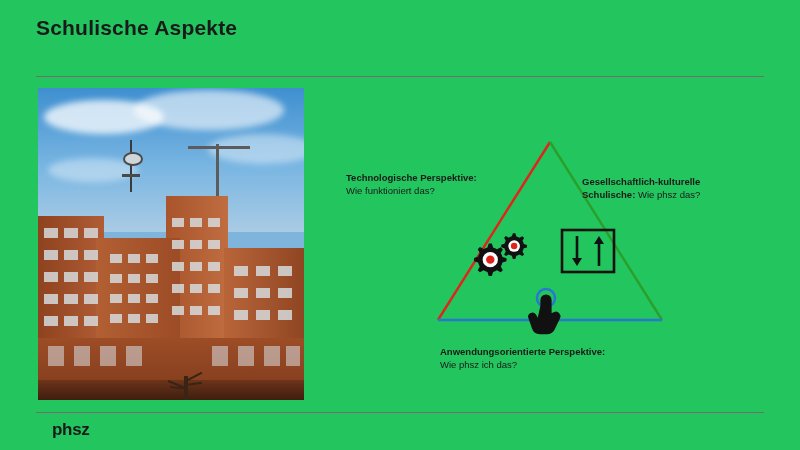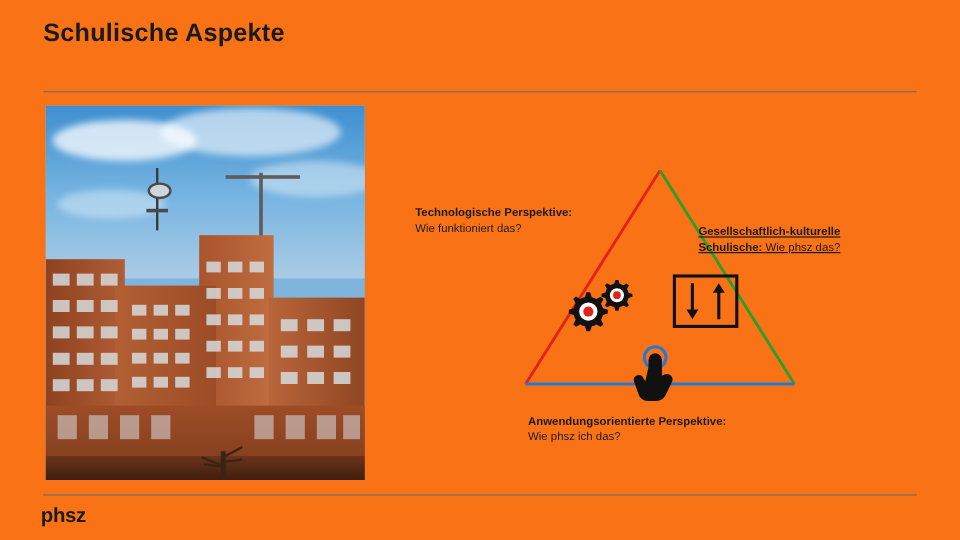--- a/index.html
+++ b/index.html
@@ -10,21 +10,21 @@
     width: 800px;
     height: 450px;
     background: #ffffff;
     font-family: "Liberation Sans", sans-serif;
     overflow: hidden;
     position: relative;
   }
   .slide {
     position: absolute;
     inset: 0;
-    background: #f97316;
+    background: #22c55e;
   }
   .slide-title {
     position: absolute;
     left: 36px;
     top: 16px;
     font-size: 21px;
     font-weight: bold;
     color: #1a1a1a;
     letter-spacing: 0.2px;
   }
@@ -39,21 +39,21 @@
   .rule-bottom {
     position: absolute;
     left: 36px;
     top: 412px;
     width: 728px;
     height: 1px;
     background: #6f6f6f;
   }
   .footer-logo {
     position: absolute;
-    left: 34px;
+    left: 52px;
     top: 420px;
     font-size: 17px;
     font-weight: bold;
     color: #1a1a1a;
     letter-spacing: -0.3px;
   }
 
   
   .photo {
     position: absolute;
@@ -185,21 +185,21 @@
   }
   .diagram svg { display: block; }
   .dlabel {
     position: absolute;
     font-size: 9.5px;
     color: #1a1a1a;
     line-height: 1.35;
   }
   .dlabel b { font-weight: bold; }
   .lbl-tech { left: 16px; top: 42px; width: 140px; }
-  .lbl-soc  { left: 252px; top: 58px; width: 150px; text-decoration: underline; }
+  .lbl-soc  { left: 252px; top: 46px; width: 150px; }
   .lbl-app  { left: 110px; top: 216px; width: 230px; }
 </style>
 </head>
 <body>
 
 <div class="slide">
 
   <div class="slide-title">Schulische Aspekte</div>
   <div class="rule-top"></div>
 

